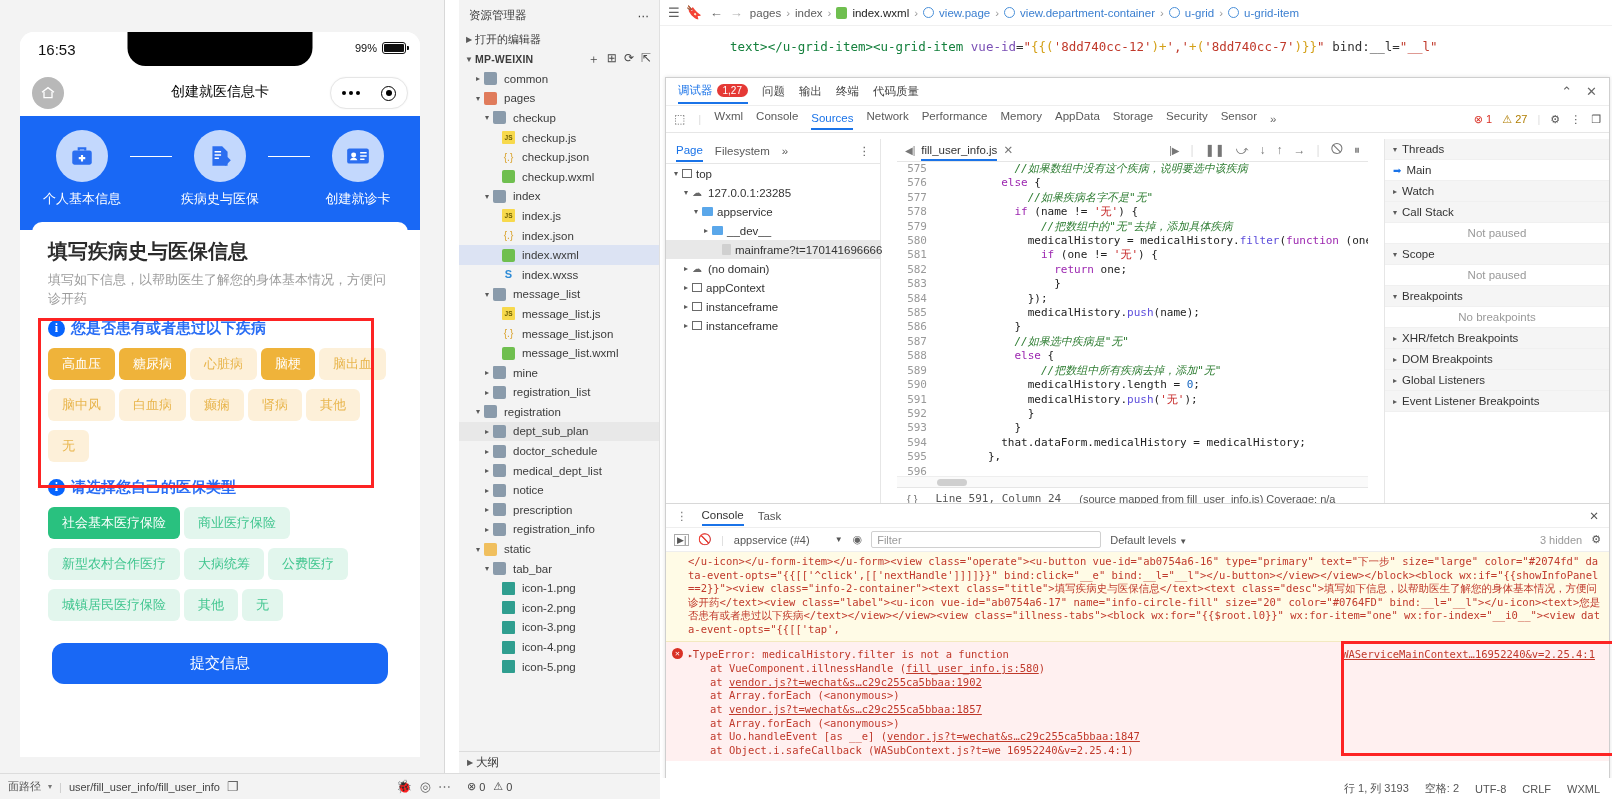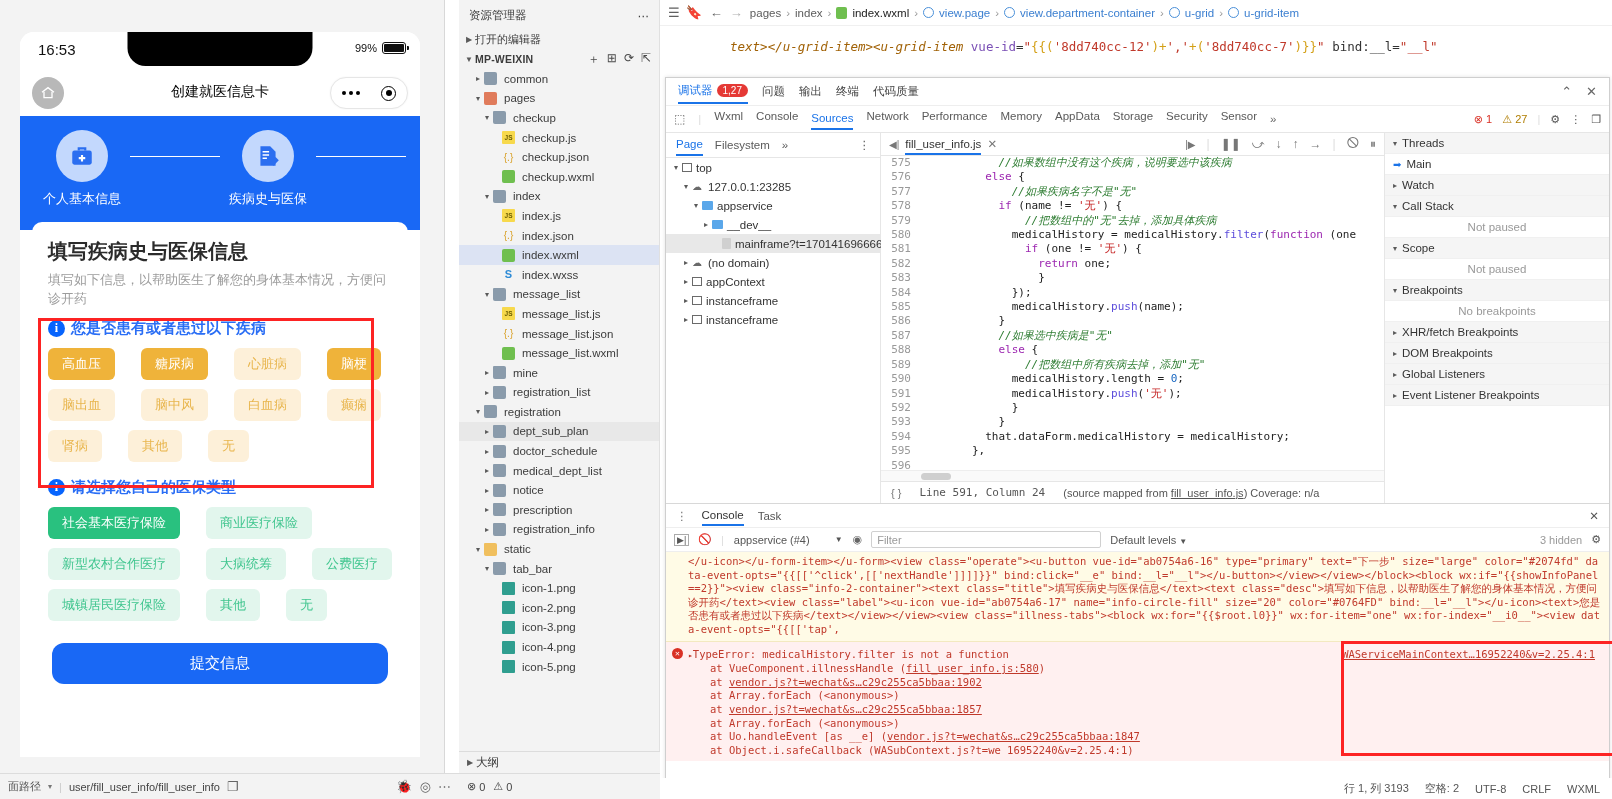--- a/index.html
+++ b/index.html
@@ -43,21 +43,21 @@
   .card-title { font-size: 20px; font-weight: bold; color: #2b2b2b; }
   .card-desc { font-size: 13px; color: #9c9c9c; margin-top: 6px; line-height: 1.45; }
 
   .redbox { position: absolute; border: 3px solid #fd2323; }
   #redbox-illness { left: 38px; top: 318px; width: 336px; height: 170px; }
   #redbox-console { left: 681px; top: 641px; width: 467px; height: 115px; }
 
   .sect-label { display: flex; align-items: center; gap: 6px; margin: 10px 0 10px; }
   .info-ico { width: 17px; height: 17px; border-radius: 50%; background: #0764fd; color: #fff; font-size: 12px; font-weight: bold; display:flex; align-items:center; justify-content:center; font-family:"Liberation Serif", serif; }
   .sect-text { font-size: 15px; font-weight: bold; color: #2a6ef5; }
-  .tags { display: flex; flex-wrap: wrap; gap: 9px 26px; }
+  .tags { display: flex; flex-wrap: wrap; gap: 9px 4px; }
   .tag { padding: 7px 14px; border-radius: 6px; font-size: 13px; }
   .tag.illness { background: #fdf0d9; color: #e8b54c; }
   .tag.illness.on { background: #efb33a; color: #fff; }
   .tag.ins { background: #e2f6ed; color: #3fc58e; }
   .tag.ins.on { background: #29c17f; color: #fff; }
   .submit-btn { margin: 22px 4px 0; background: #1968f5; color: #fff; text-align: center; padding: 11px 0; border-radius: 12px; font-size: 15px; }
 
   .sim-status { position: absolute; left: 0; bottom: 0; height: 26px; width: 459px; background:#f3f3f3; border-top: 1px solid #dcdcdc; display:flex; align-items:center; padding: 0 8px; gap: 7px; color:#555; font-size:11px; }
   .sim-status .pathtxt { color:#444; }
   .sim-status .spacer { flex: 1; }
@@ -93,34 +93,34 @@
   .bc-ico { color:#5f5f5f; font-size: 13px; }
   .bc-seg { display:flex; align-items:center; gap:5px; }
   .bc-sep { color:#9a9a9a; }
   .bc-blue { color:#3b7fd0; }
   .bc-file { color:#222; }
   .hex-ico { width:11px; height:12px; background:#6fbf4f; border-radius:2px; display:inline-block;}
   .circ-ico { width:11px;height:11px;border:1.4px solid #4a90d9;border-radius:50%;display:inline-block;position:relative;}
 
   .code-top { height: 49px; position: relative; overflow: hidden; font-family: "DejaVu Sans Mono", monospace; font-size: 12.5px; }
   .code-top .ln1 { position: absolute; left: 70px; top: 13px; white-space: nowrap; }
-  .c-tag { color:#a16207;font-style:italic; } .c-attr{ color:#7a4fb5; } .c-str{ color:#c0392b; } .c-br{ color:#d4a017; } .c-plain{color:#333;}
+  .c-tag { color:#15803d; } .c-attr{ color:#7a4fb5; } .c-str{ color:#c0392b; } .c-br{ color:#d4a017; } .c-plain{color:#333;}
 
   
   .devtools { position:absolute; left:5px; top:77px; width: 945px; height: 704px; background:#fff; border:1px solid #cfcfcf; box-shadow: 0 0 4px rgba(0,0,0,.12); }
   .dt-tabs { height: 28px; display:flex; align-items:center; gap: 14px; padding: 0 12px; font-size: 11.5px; color:#444; border-bottom:1px solid #eee;}
   .dt-tab-active { color: #1a73e8; border-bottom: 2px solid #1a73e8; padding-bottom:4px; position:relative; top:2px;}
   .badge-red { background:#e53935; color:#fff; border-radius: 9px; padding: 1px 6px; font-size:10px; margin-left:4px;}
   .dt-right { margin-left:auto; display:flex; gap:14px; color:#666; font-size:13px;}
 
   .dt-panel-tabs { height: 27px; display:flex; align-items:center; gap: 13px; padding: 0 8px; font-size: 11.5px; color:#5a5a5a; border-bottom:1px solid #e6e6e6;}
   .dt-counters { margin-left:auto; display:flex; align-items:center; gap:10px; font-size:11px;}
   .cnt-err { color:#d93025; } .cnt-warn { color:#b07d00; }
 
-  .sources { position:absolute; left:0; top:55px; right:0; height: 370px; display:flex; }
+  .sources { position:absolute; left:0; top:61px; right:0; height: 370px; display:flex;gap:16px; }
   .src-nav { width: 215px; border-right:1px solid #e6e6e6; font-size:11.5px; }
   .src-nav-tabs { height:25px; display:flex; align-items:center; gap:12px; padding: 0 10px; border-bottom:1px solid #e6e6e6; color:#5a5a5a;}
   .src-nav-tabs .active { color:#1a73e8; border-bottom:2px solid #1a73e8; padding-bottom:4px; position:relative; top:2px;}
   .src-tree-row { display:flex; align-items:center; height:19px; white-space:nowrap; padding-left:4px; color:#333;}
   .src-tree-row.sel { background:#e8e8e8; }
   .sq { width:10px;height:9px;border:1.3px solid #6a6a6a; display:inline-block; margin-right:4px; flex:none;}
   .cloud { width:12px;height:9px; display:inline-block; margin-right:4px; flex:none; color:#6a6a6a; font-size:10px; line-height:9px;}
   .bfolder { width:11px;height:9px;background:#5aa7ea;border-radius:1px; display:inline-block;margin-right:4px;flex:none;}
   .doc { width:9px;height:11px;background:#d0d0d0;border-radius:1px;display:inline-block;margin-right:4px;flex:none;}
 
@@ -217,20 +217,31 @@
             <div class="step-circle">
               <svg width="26" height="26" viewBox="0 0 24 24" fill="#2b6ef0">
                   <path d="M5 3h9l5 5v13H5z"></path>
                   <path d="M7 8h6M7 11h6M7 14h4" stroke="#fff" stroke-width="1.4"></path>
                   <path d="M19 13l3 3-5 5-3-3z" fill="#2b6ef0"></path>
                 </svg>
             </div>
             <div class="step-label">疾病史与医保</div>
           </div>
           <div class="step-line"></div>
+          <div class="step">
+            <div class="step-circle">
+              <svg width="26" height="26" viewBox="0 0 24 24" fill="#2b6ef0">
+                  <rect x="2" y="5" width="20" height="14" rx="2"></rect>
+                  <circle cx="8" cy="11" r="2.3" fill="#fff"></circle>
+                  <path d="M4.6 16c.6-1.8 2-2.6 3.4-2.6S10.8 14.2 11.4 16z" fill="#fff"></path>
+                  <path d="M14 9h6M14 12h6M14 15h4" stroke="#fff" stroke-width="1.5"></path>
+                </svg>
+            </div>
+            <div class="step-label">创建就诊卡</div>
+          </div>
         </div>
       </div>
 
       <div class="card">
         <div class="card-title">填写疾病史与医保信息</div>
         <div class="card-desc">填写如下信息，以帮助医生了解您的身体基本情况，方便问诊开药</div>
 
         <div class="sect-label">
           <span class="info-ico">i</span>
           <span class="sect-text">您是否患有或者患过以下疾病</span>

